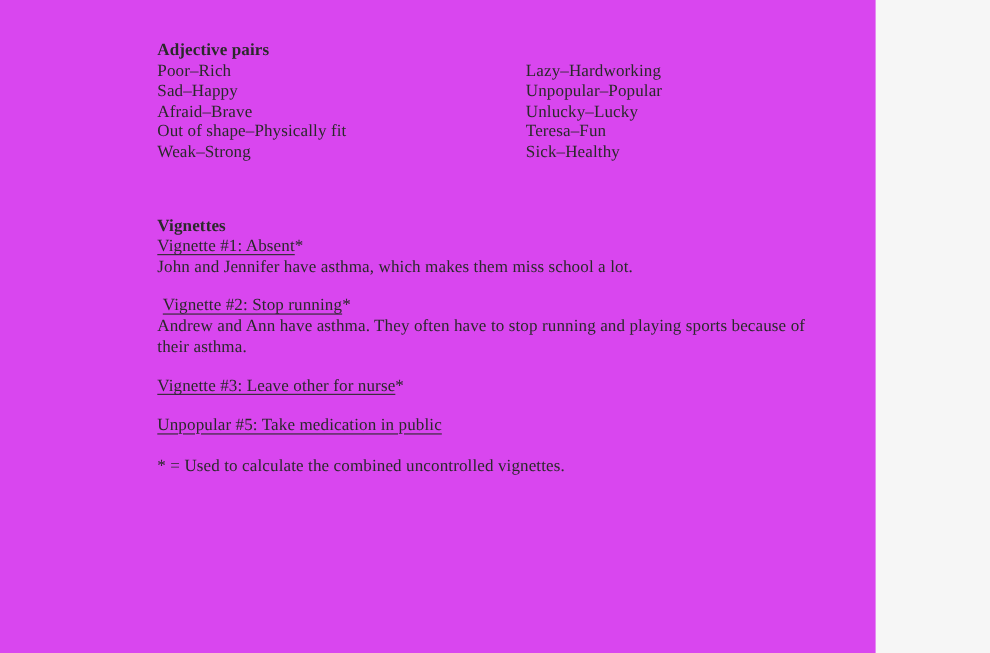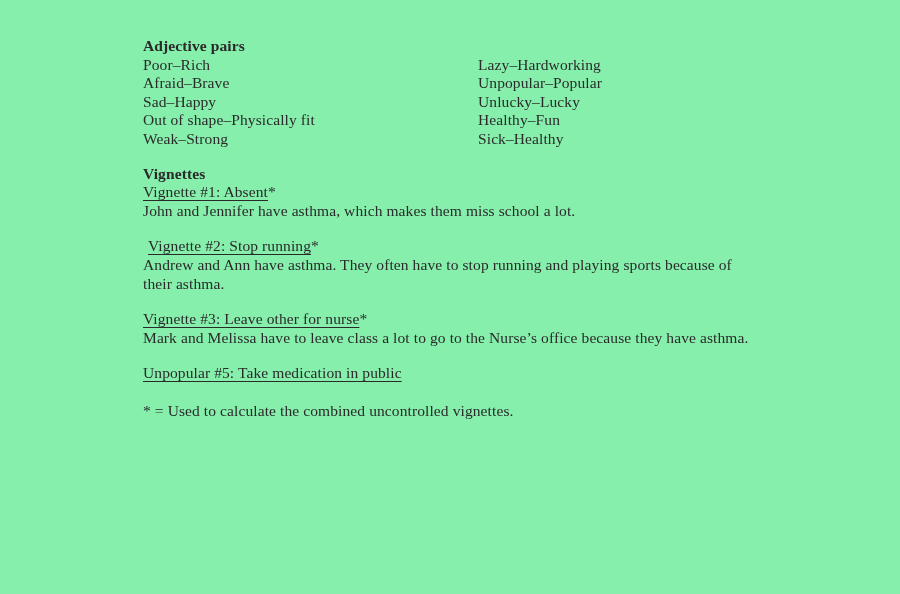--- a/index.html
+++ b/index.html
@@ -5,38 +5,38 @@
   * { margin: 0; padding: 0; box-sizing: border-box; }
   html, body { width: 900px; height: 594px; }
   body {
     background: #f6f6f6;
     font-family: "Liberation Serif", "DejaVu Serif", serif;
     color: #2a2a2a;
     overflow: hidden;
   }
   .page {
     position: relative;
-    width: 900px;
+    width: 796px;
     height: 594px;
-    background: #86efac;
+    background: #d946ef;
   }
   .content {
     position: absolute;
     left: 143px;
     top: 37px;
     width: 700px;
     font-size: 15.5px;
     line-height: 18.6px;
     letter-spacing: 0.1px;
   }
   .heading { font-weight: 700; }
   .pairs-columns { display: flex; }
   .pairs-col { display: block; }
   .pairs-col.left { width: 335px; }
-  .vignettes-heading { margin-top: 16px; }
+  .vignettes-heading { margin-top: 48px; }
   .vignette + .vignette { margin-top: 17px; }
   .vtitle .u {
     text-decoration: underline;
     text-underline-offset: 3px;
     text-decoration-thickness: 1px;
   }
   .vtitle.indent { padding-left: 5px; font-family: Liberation Serif, serif; }
   .vbody {
     white-space: pre-line;
   }
@@ -46,30 +46,30 @@
 <body>
 
 <div class="page">
   <div class="content">
 
     <div>
       <div class="heading">Adjective pairs</div>
       <div class="pairs-columns">
         <div class="pairs-col left">
           <div class="pair">Poor–Rich</div>
+          <div class="pair">Sad–Happy</div>
           <div class="pair">Afraid–Brave</div>
-          <div class="pair">Sad–Happy</div>
           <div class="pair">Out of shape–Physically fit</div>
           <div class="pair">Weak–Strong</div>
         </div>
         <div class="pairs-col">
           <div class="pair">Lazy–Hardworking</div>
           <div class="pair">Unpopular–Popular</div>
           <div class="pair">Unlucky–Lucky</div>
-          <div class="pair">Healthy–Fun</div>
+          <div class="pair">Teresa–Fun</div>
           <div class="pair">Sick–Healthy</div>
         </div>
       </div>
     </div>
 
     <div>
       <div class="heading vignettes-heading">Vignettes</div>
 
       <div class="vignette">
         <div class="vtitle"><span class="u">Vignette #1: Absent</span><span>*</span></div>
@@ -77,21 +77,20 @@
       </div>
 
       <div class="vignette">
         <div class="vtitle indent"><span class="u">Vignette #2: Stop running</span><span>*</span></div>
         <div class="vbody">Andrew and Ann have asthma. They often have to stop running and playing sports because of
 their asthma.</div>
       </div>
 
       <div class="vignette">
         <div class="vtitle"><span class="u">Vignette #3: Leave other for nurse</span><span>*</span></div>
-        <div class="vbody">Mark and Melissa have to leave class a lot to go to the Nurse’s office because they have asthma.</div>
       </div>
 
 
       <div class="vignette">
         <div class="vtitle"><span class="u">Unpopular #5: Take medication in public</span><span></span></div>
       </div>
     </div>
 
     <div class="footnote">* = Used to calculate the combined uncontrolled vignettes.</div>
 

